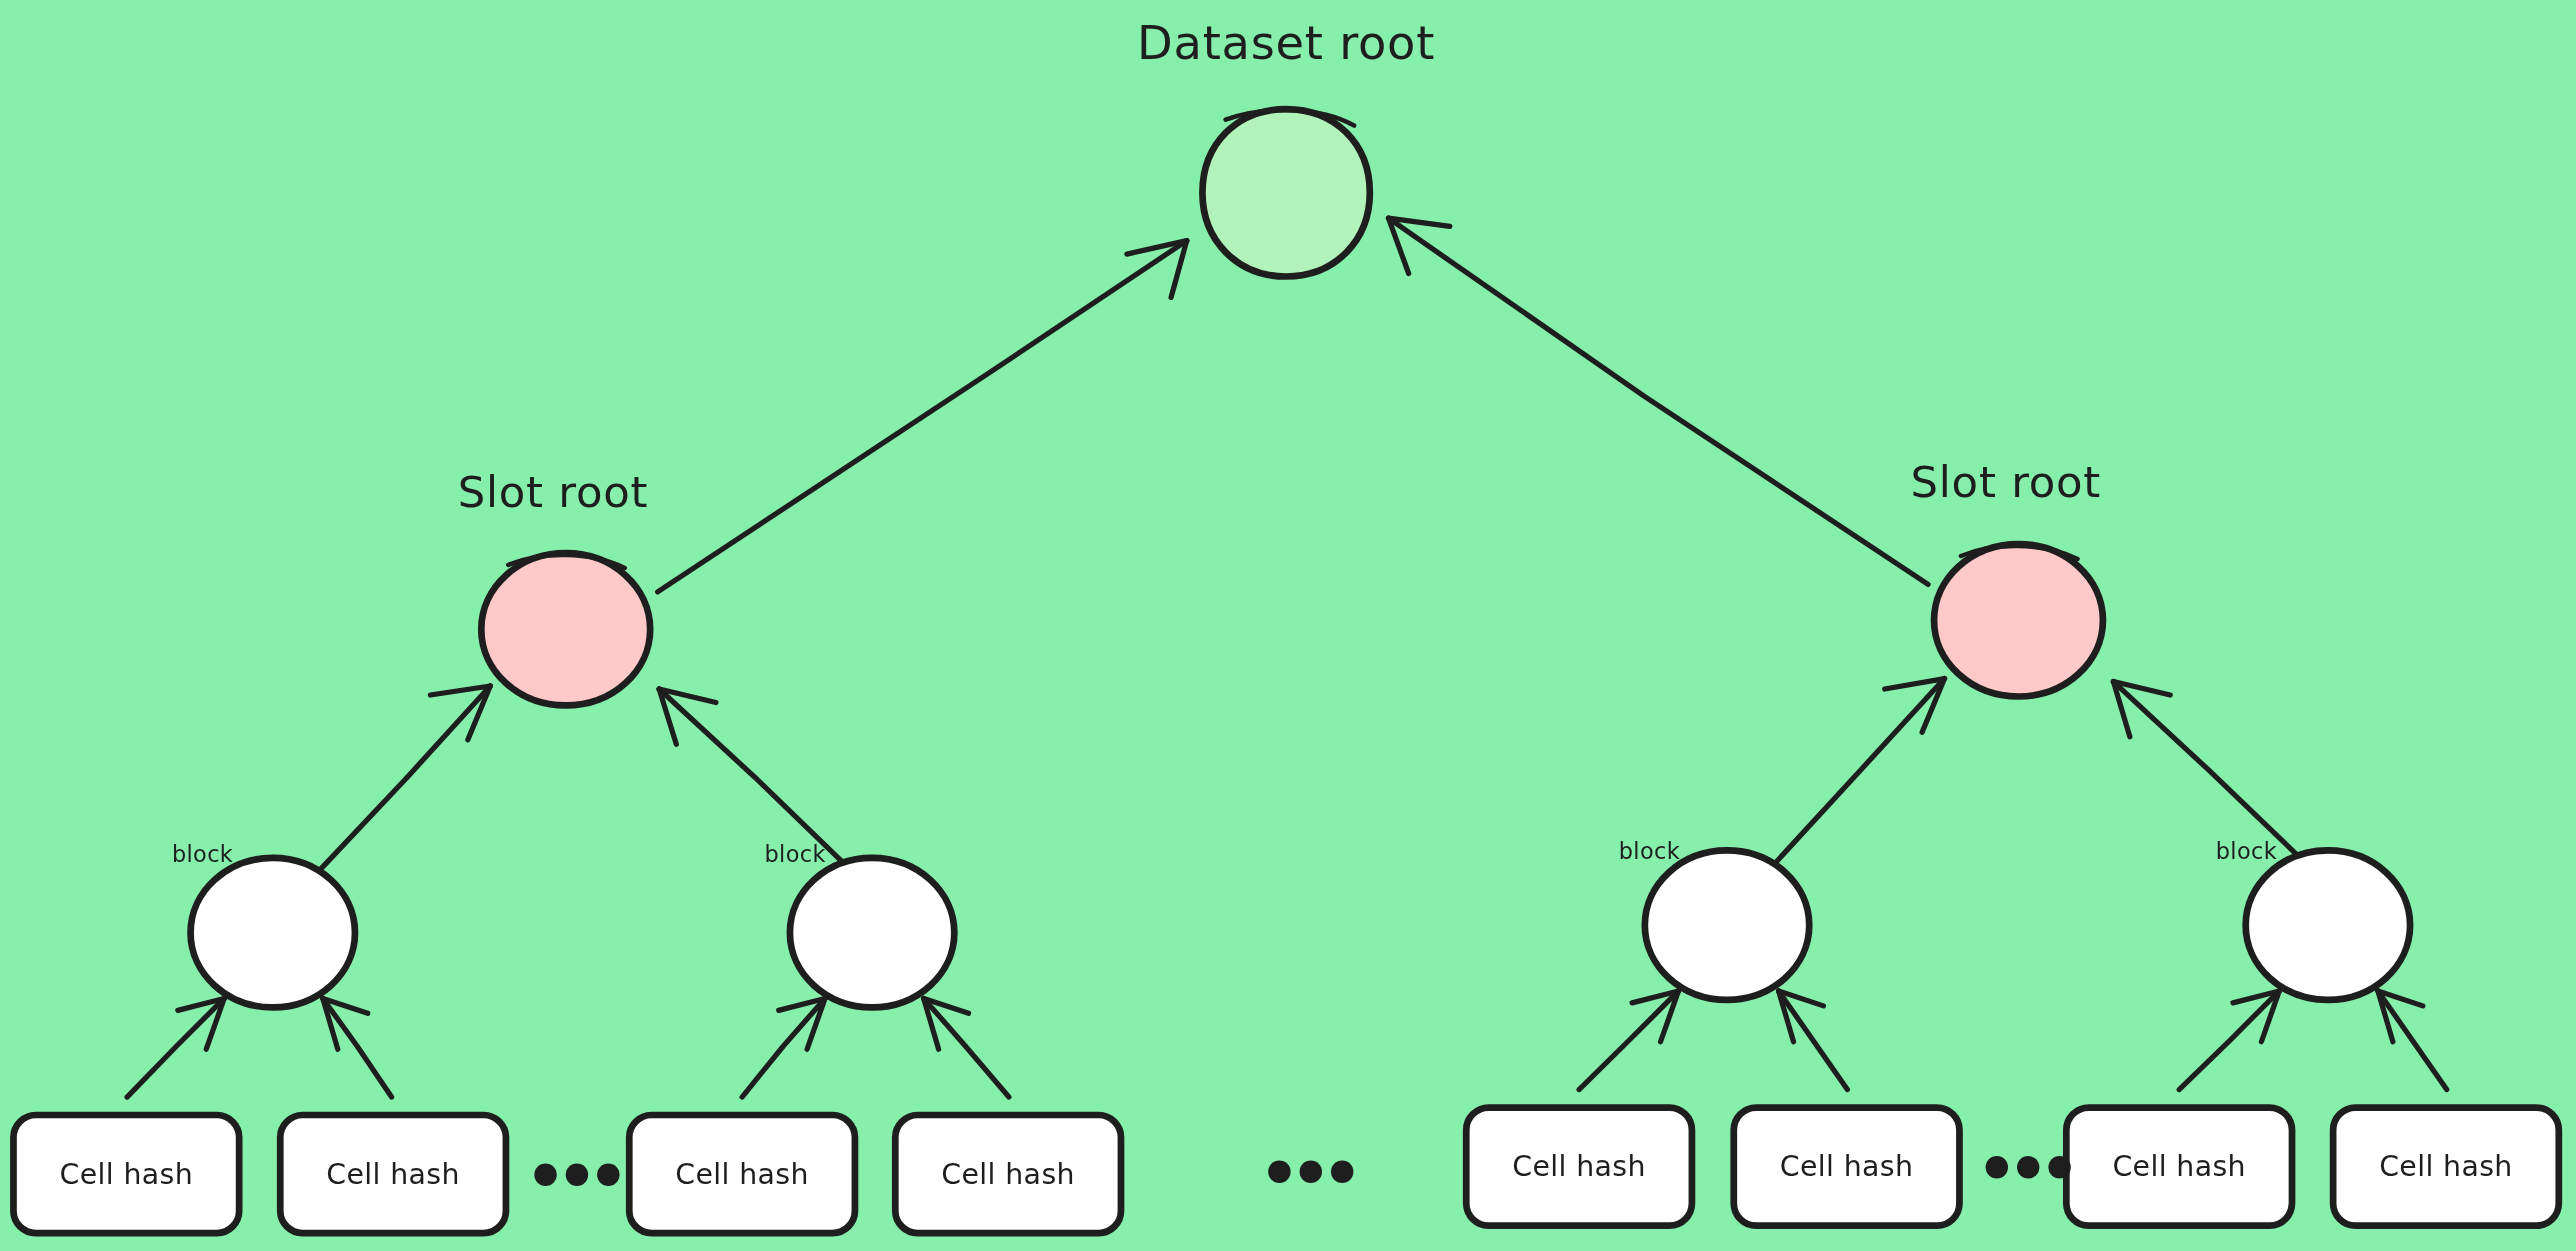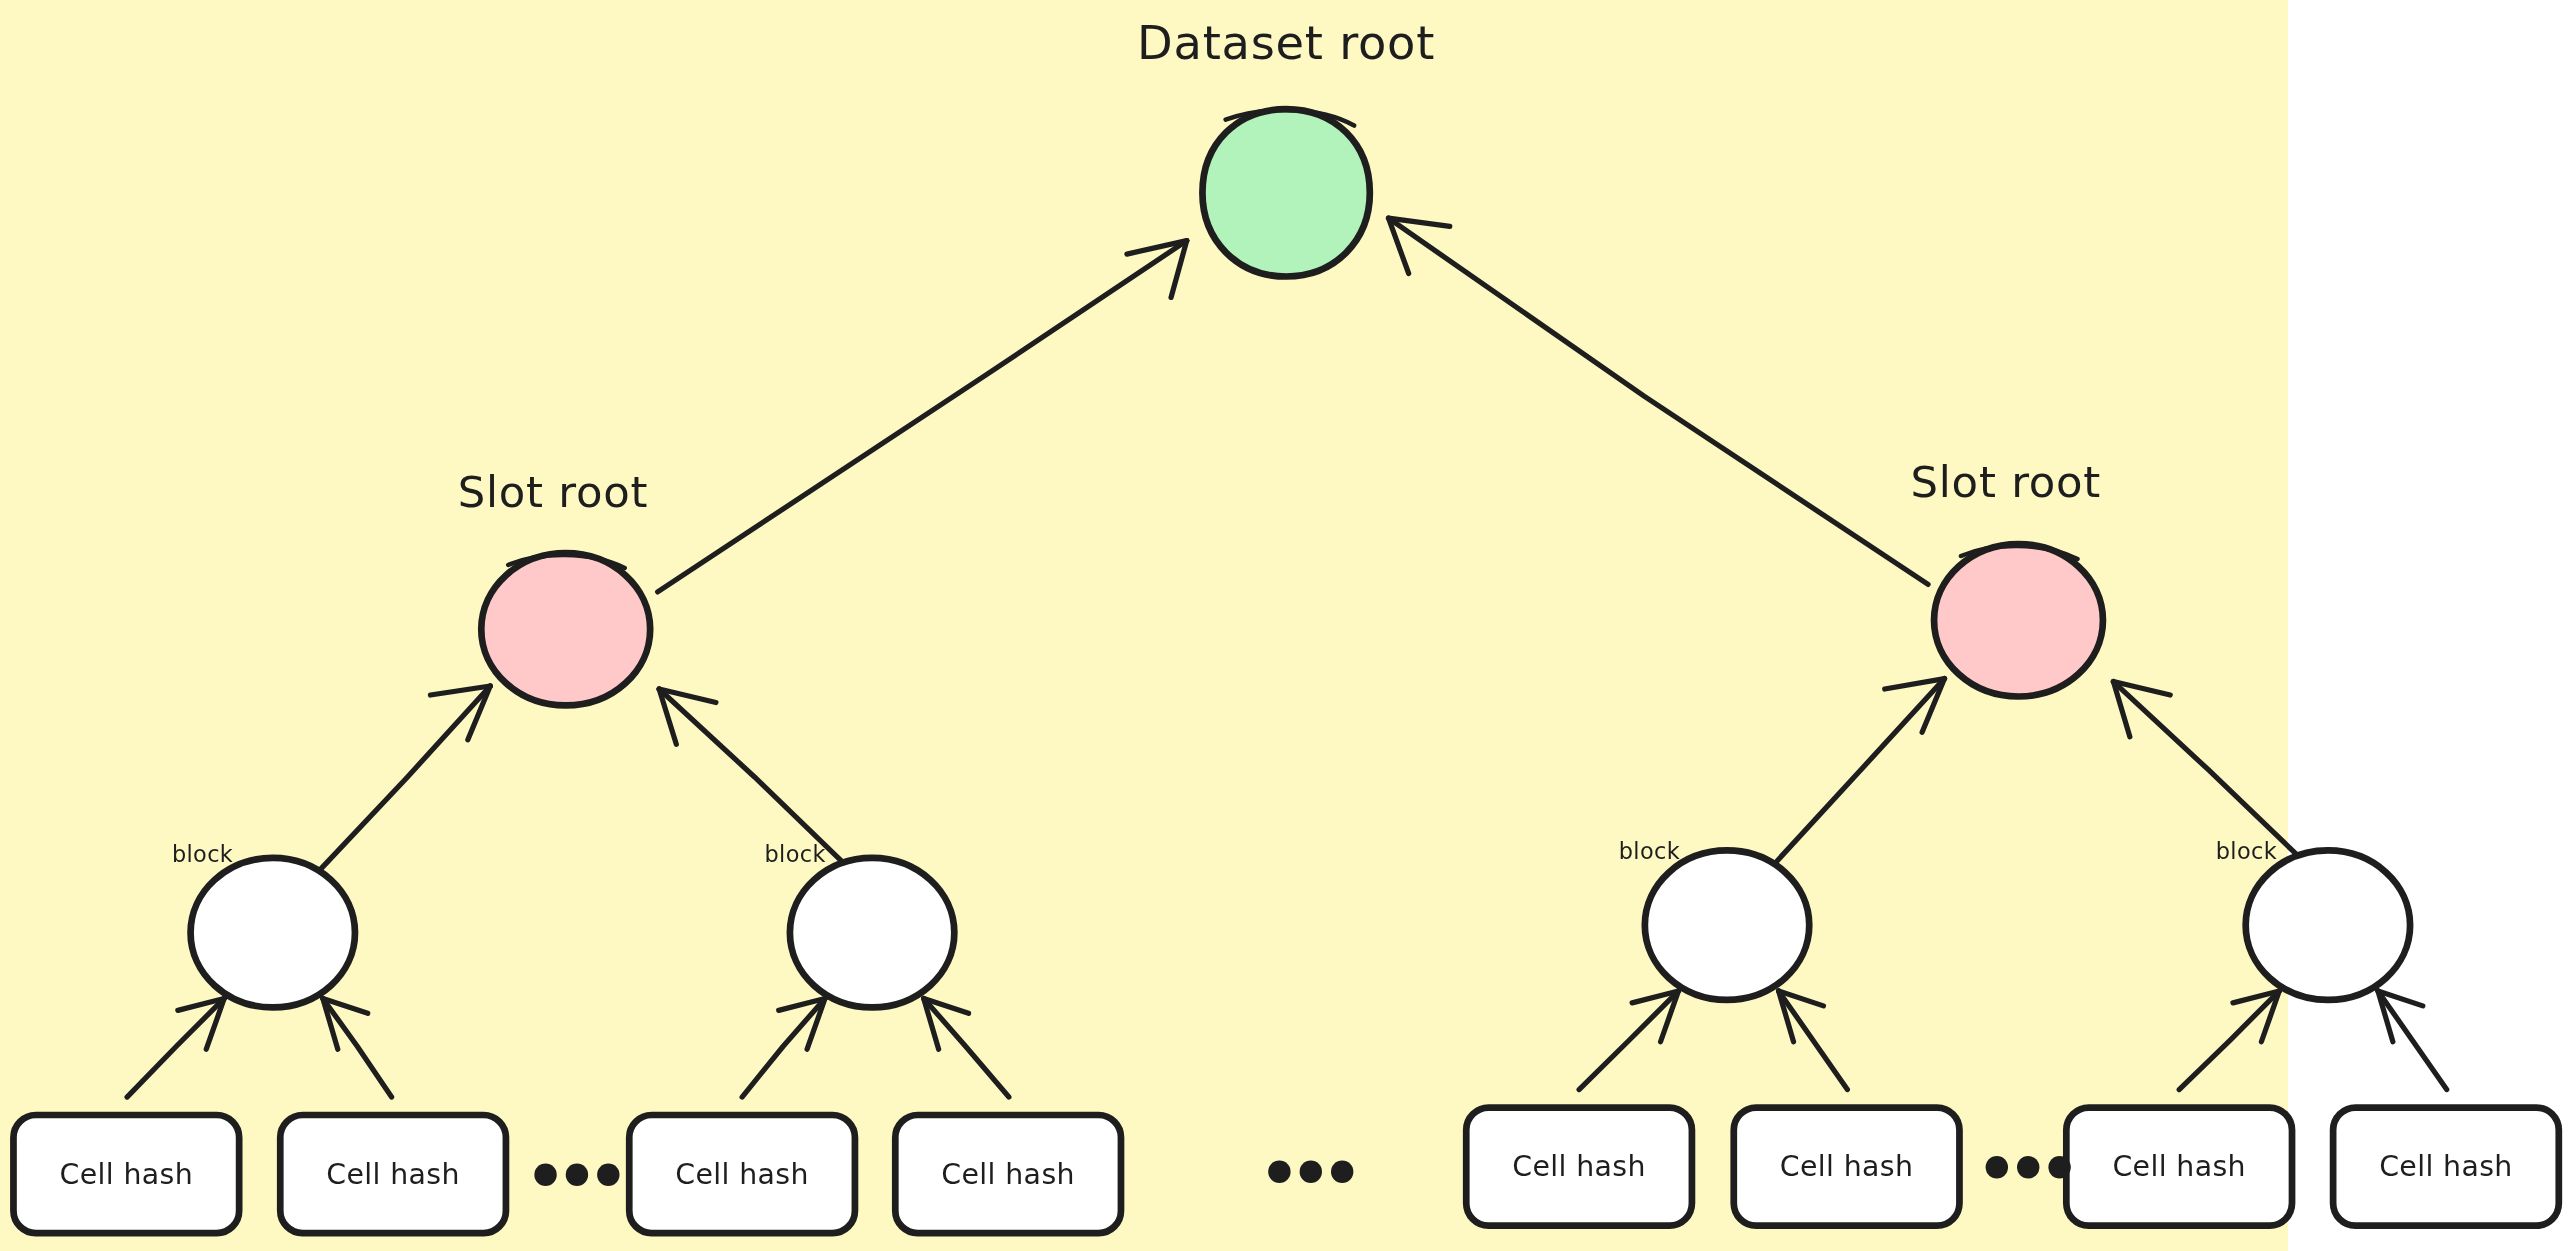--- a/index.html
+++ b/index.html
@@ -8,23 +8,23 @@
     background: #ffffff;
   }
   body {
     width: 2576px;
     height: 1251px;
     font-family: "DejaVu Sans", sans-serif;
     overflow: hidden;
   }
   #diagram-root {
     position: relative;
-    width: 2288px;
+    width: 2576px;
     height: 1251px;
-    background: #fef9c3;
+    background: #86efac;
     text-decoration: underline;
   }
   svg.canvas {
     position: absolute;
     top: 0;
     left: 0;
     width: 2576px;
     height: 1251px;
     display: block;
   }

